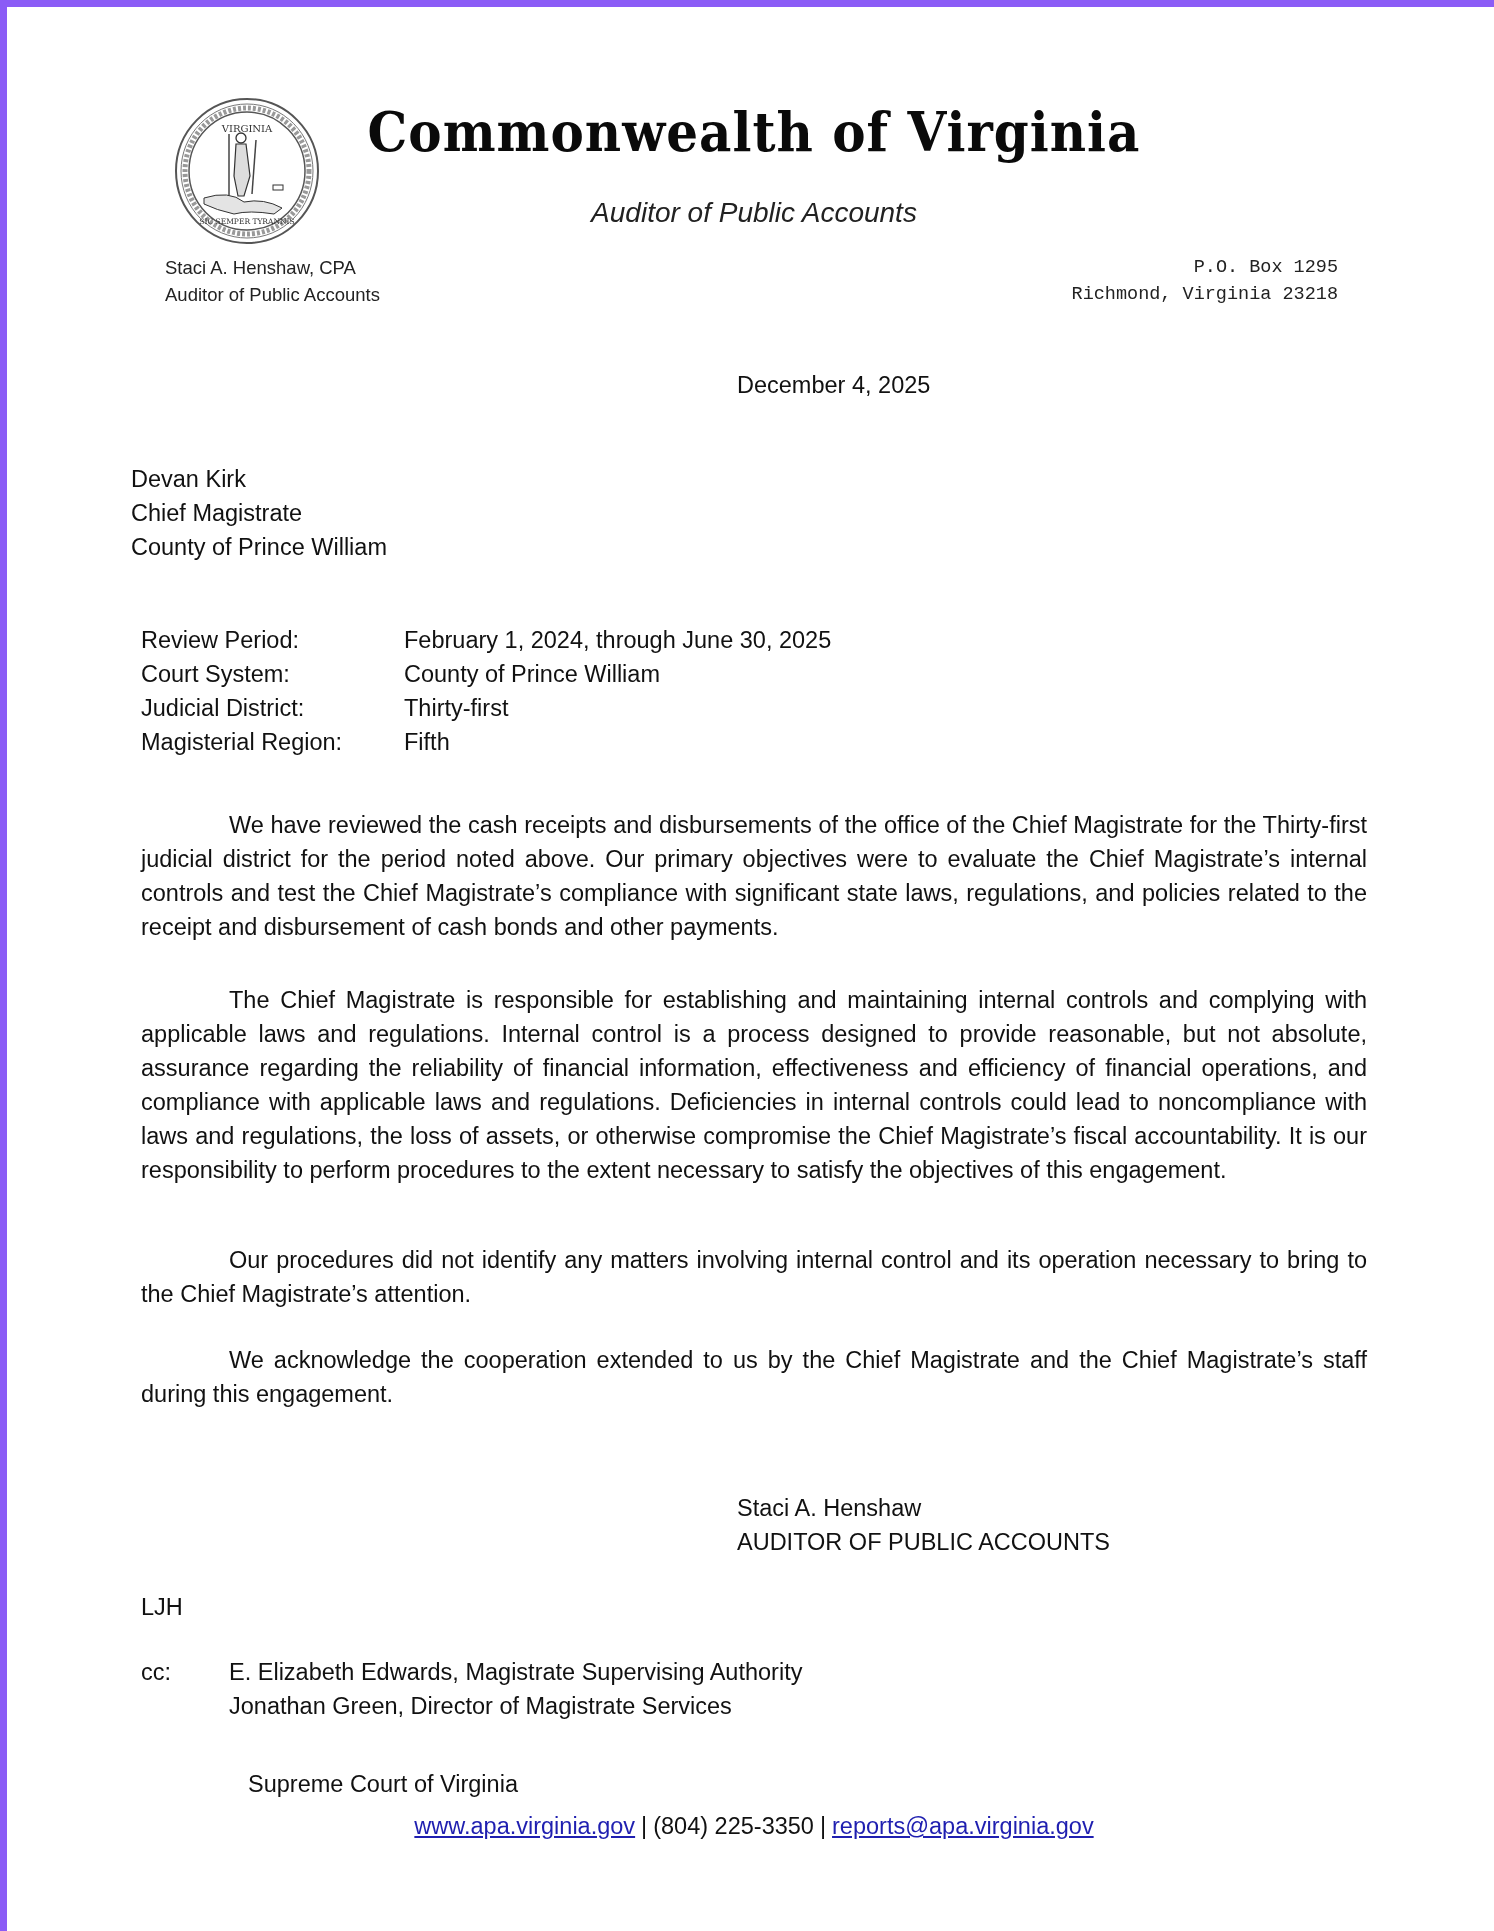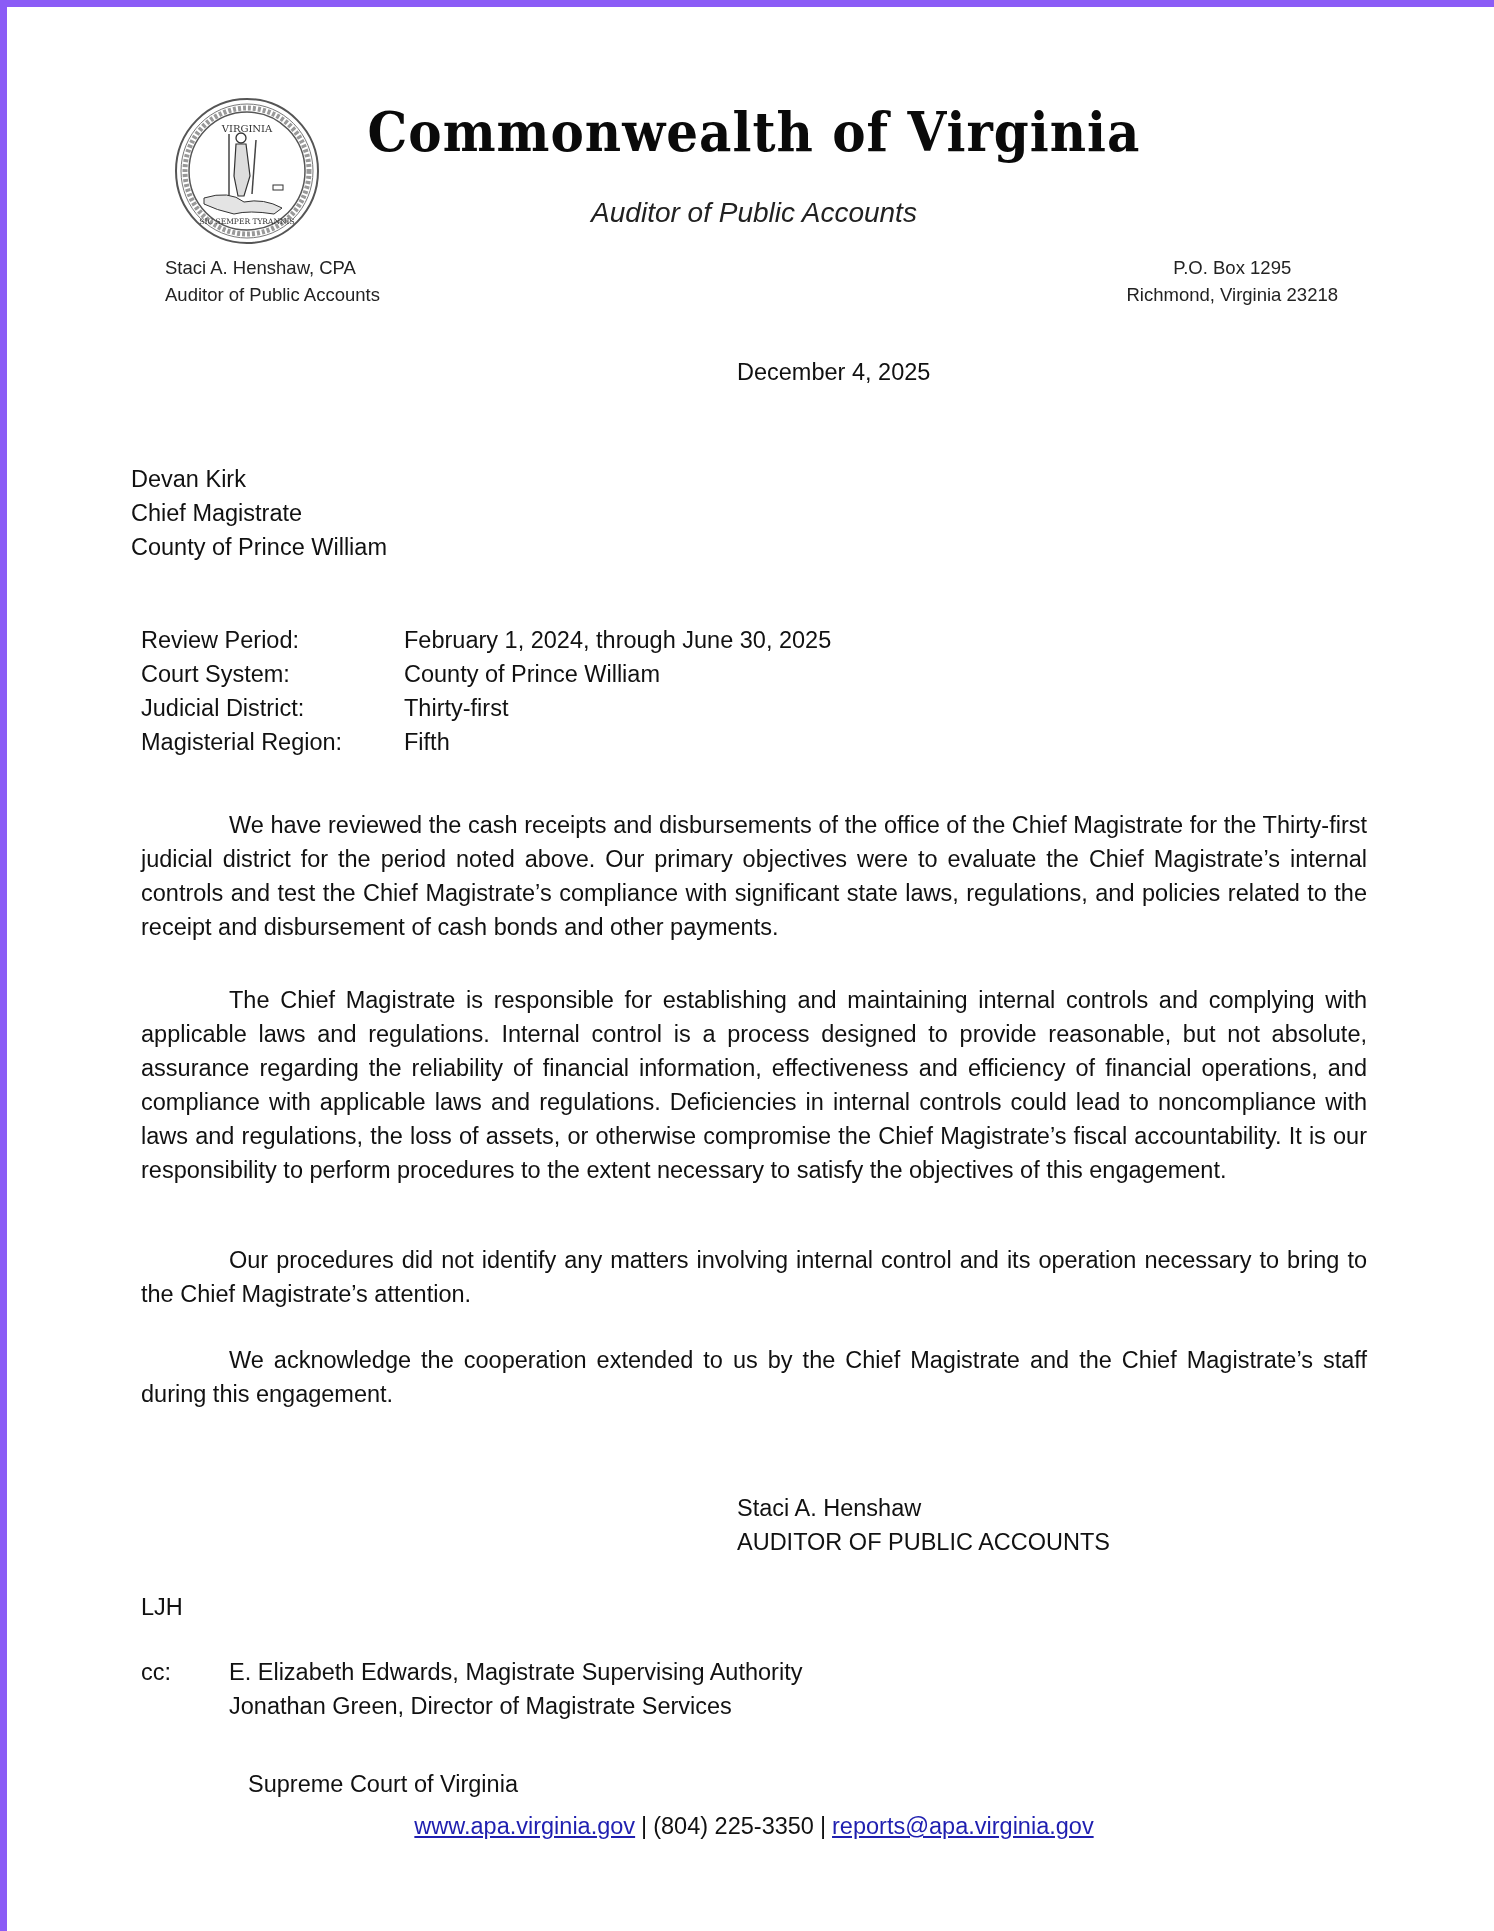--- a/index.html
+++ b/index.html
@@ -18,23 +18,23 @@
     font-weight: bold; font-size: 50px; letter-spacing: 1px; color: #0a0a0a;
     padding-left: 0;
   }
   .title span { display: inline-block; transform: translateX(0px) scaleY(1.08); }
   .subtitle {
     left: 0; width: 1494px; text-align: center; top: 190px;
     font-style: italic; font-size: 28px; color: #222222;
   }
   .small { font-size: 18.5px; color: #222222; line-height: 27px; }
   .left-block { left: 158px; top: 247px; }
-  .right-block { right: 157px; top: 247px; text-align: center; }
+  .right-block { right: 157px; top: 247px; text-align: right; font-family: Liberation Mono, monospace; }
   .txt { font-size: 23.5px; line-height: 34px; color: #111111; }
-  .date { left: 730px; top: 348px; }
+  .date { left: 730px; top: 361px; }
   .addressee { left: 124px; top: 455px; }
   .info { left: 134px; top: 616px; }
   .info-row { display: flex; align-items: center; }
   .info-label { width: 263px; }
   .para {
     position: absolute; left: 134px; width: 1226px; white-space: normal;
     text-align: justify; text-indent: 88px;
   }
   .sig { left: 730px; top: 1484px; }
   .ljh { left: 134px; top: 1583px; }

